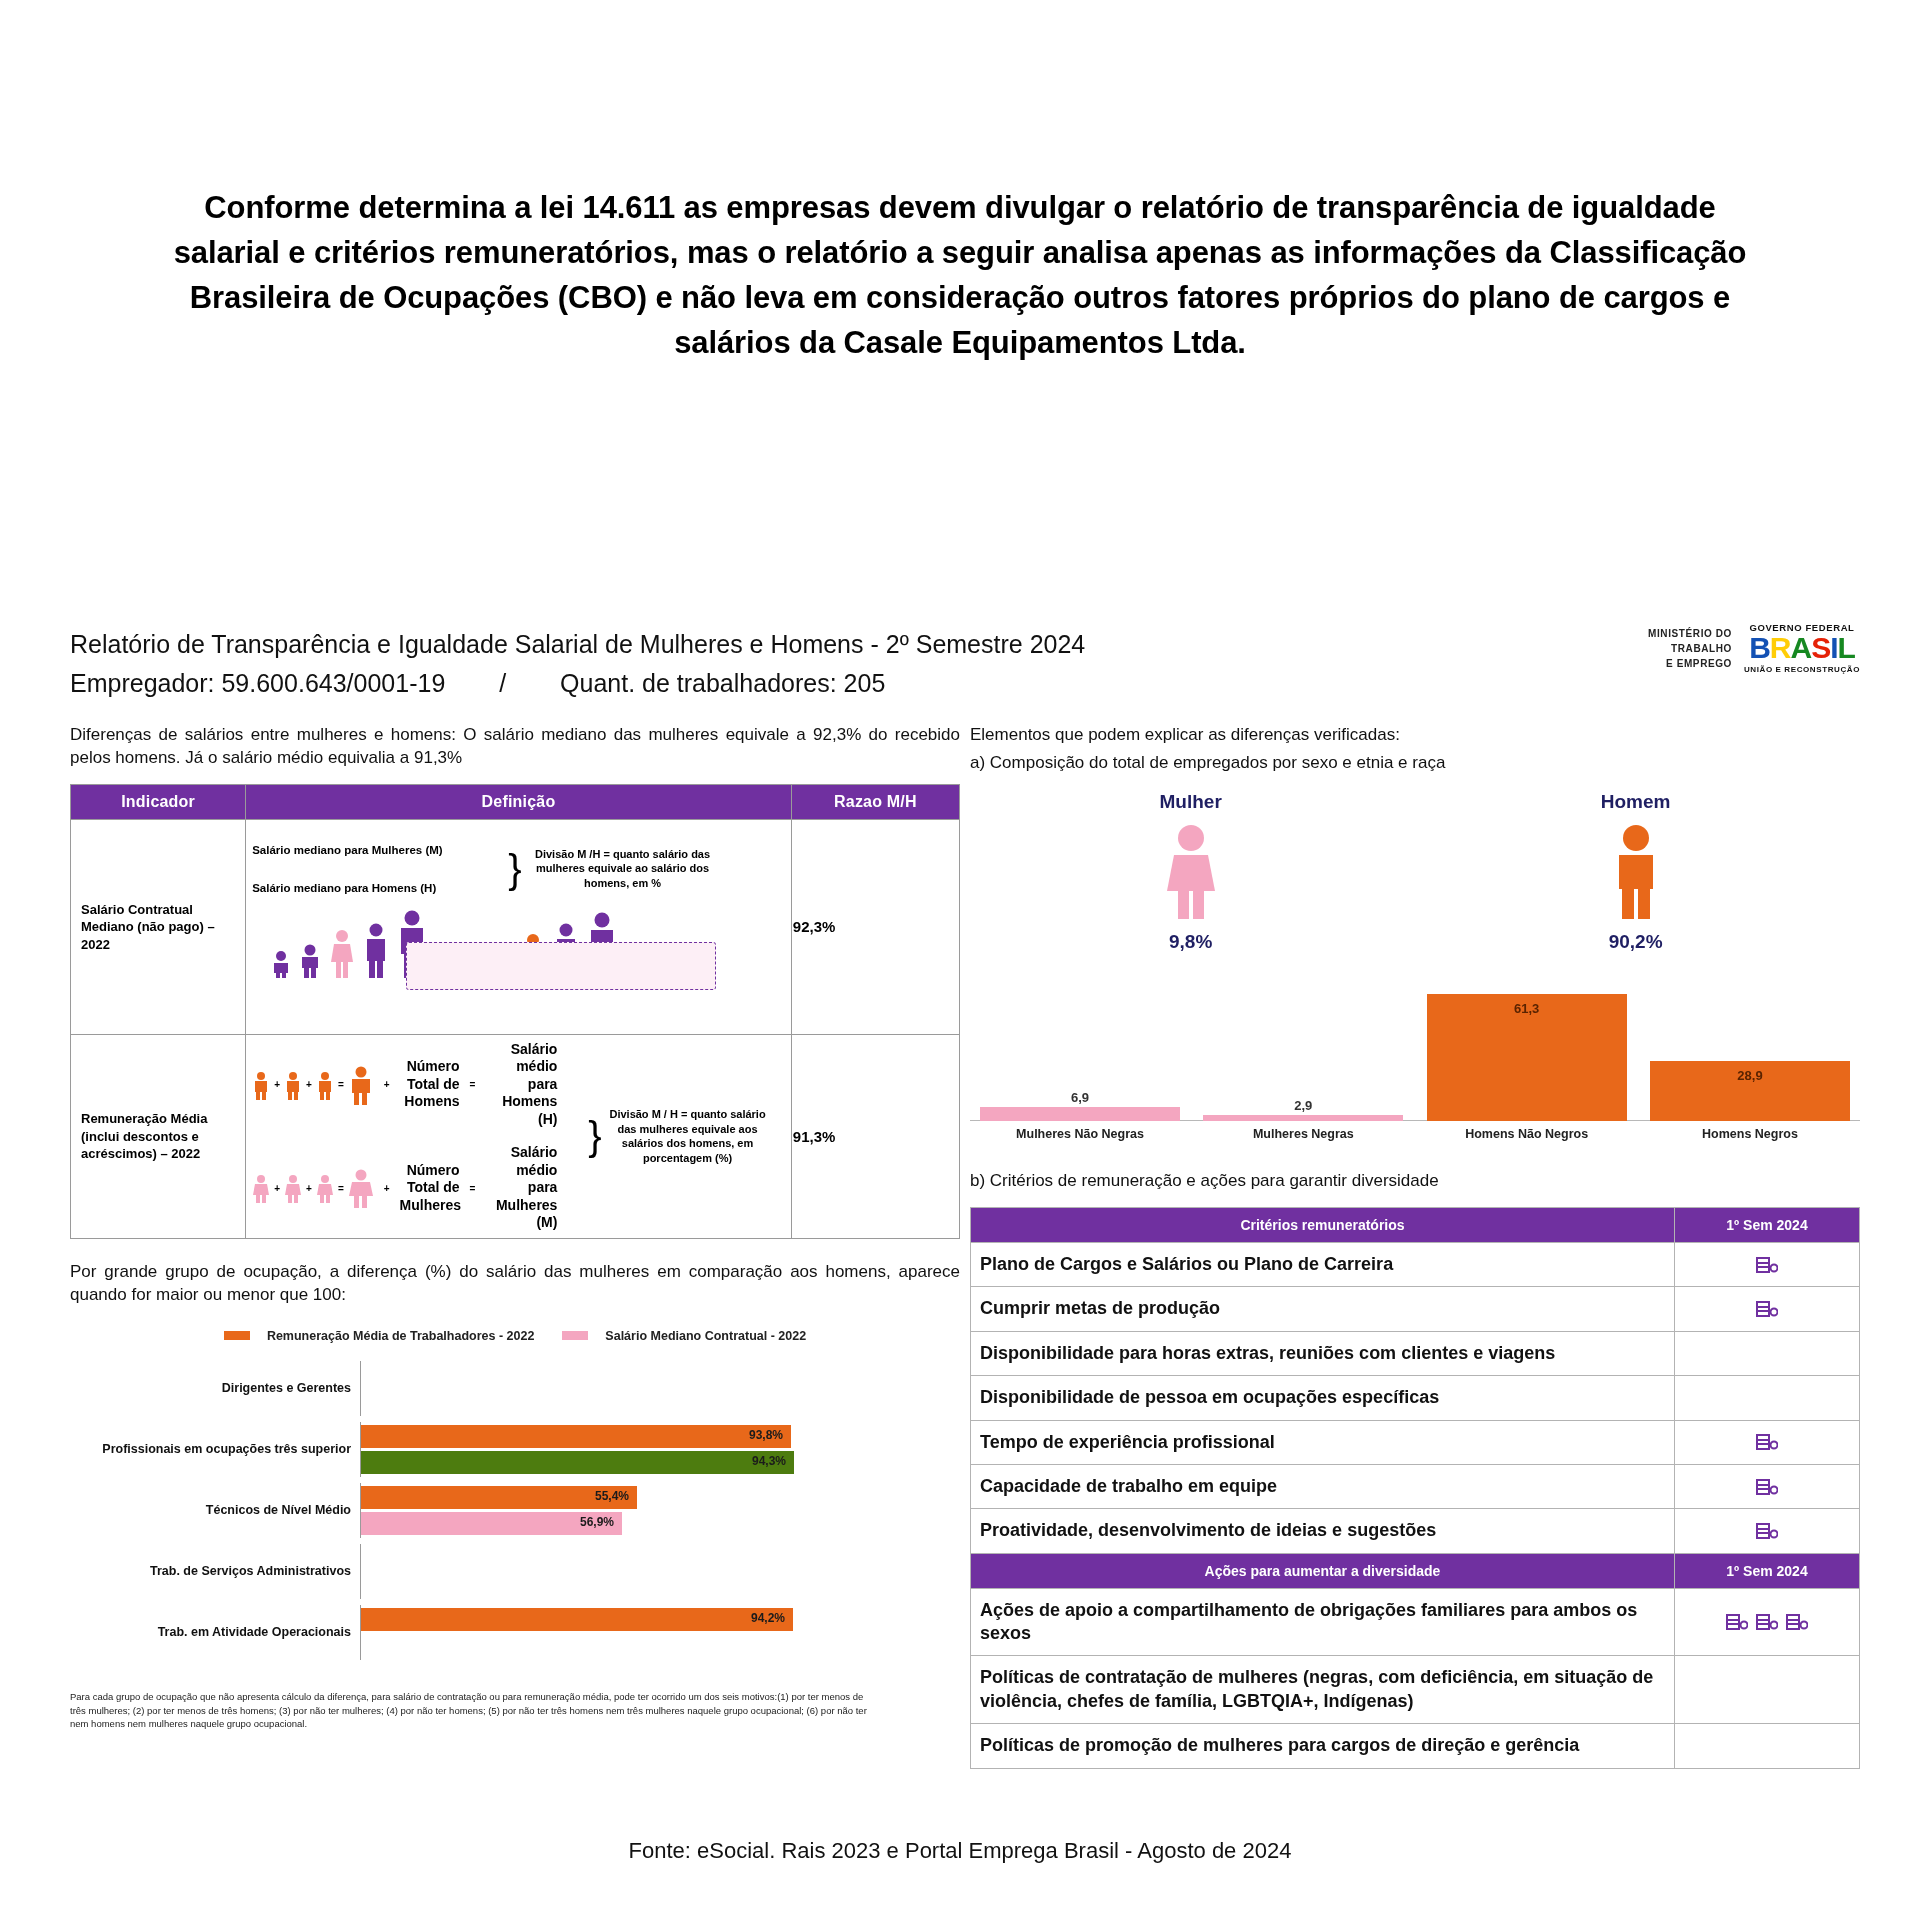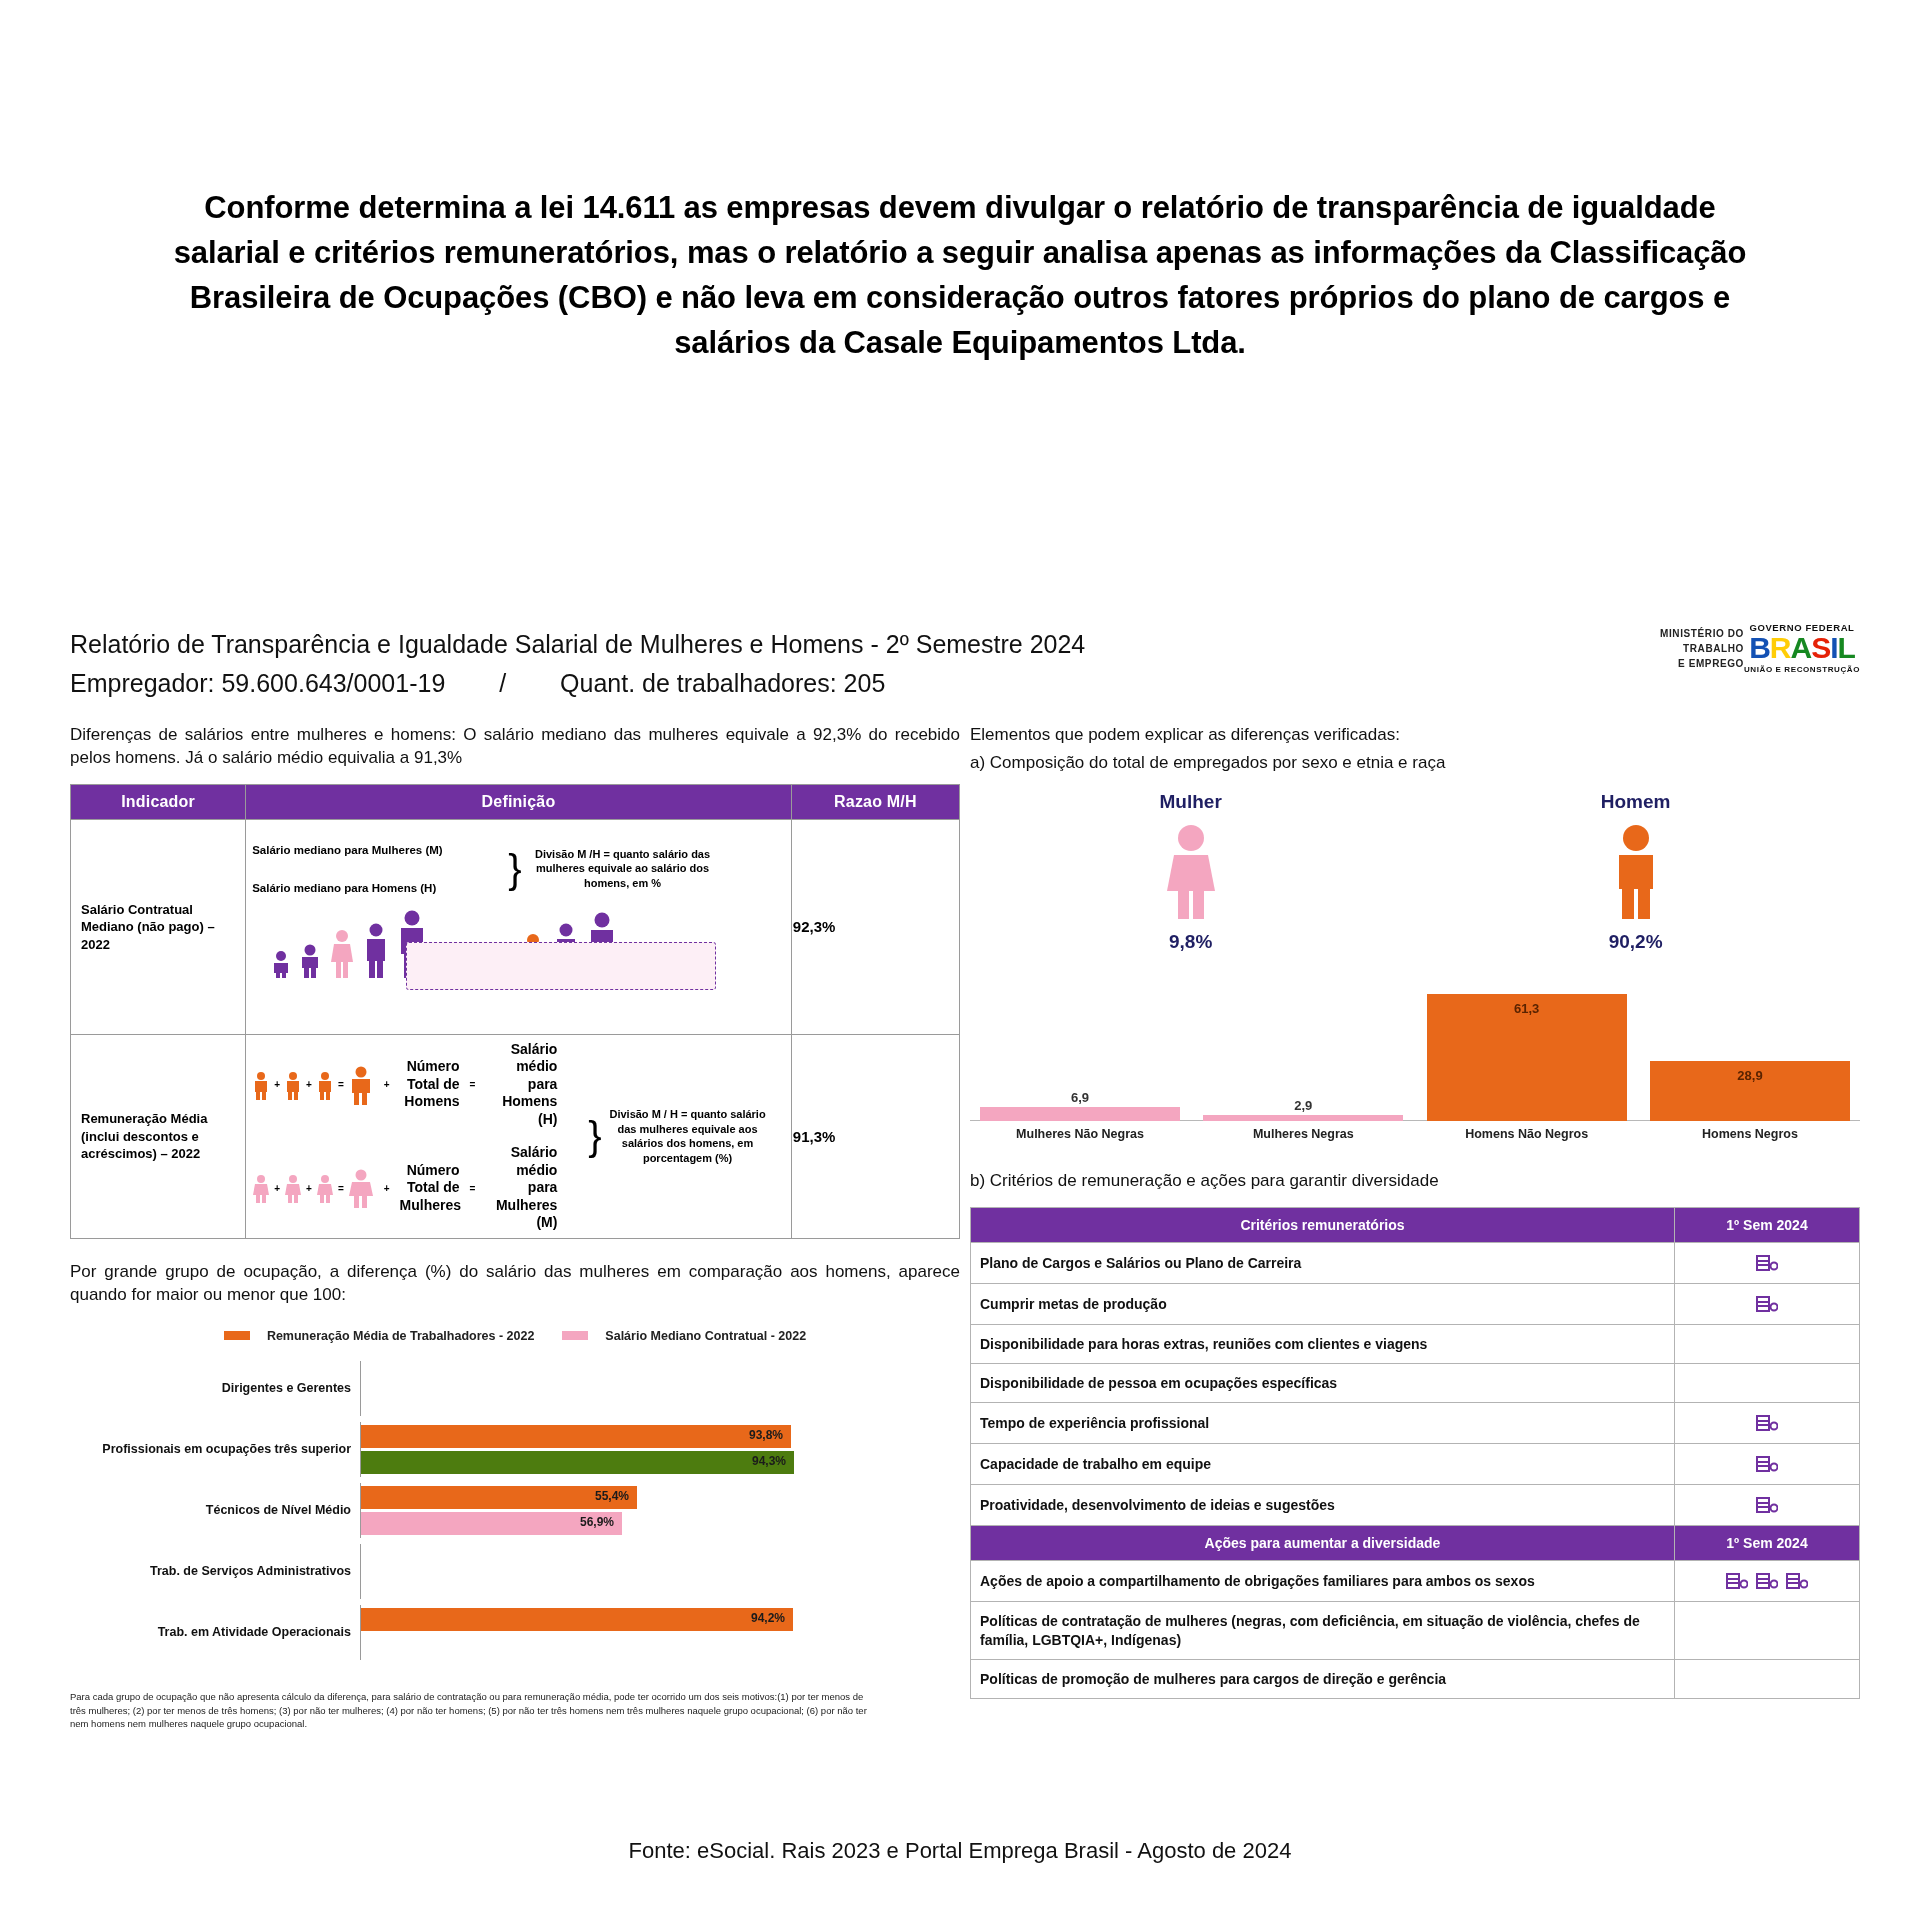--- a/index.html
+++ b/index.html
@@ -29,21 +29,21 @@
     width:1790px;
   }
 
   .rep-head { position:relative; }
   .rep-title { font-size:25px; color:#111; }
   .rep-sub { font-size:25px; color:#111; margin-top:10px; }
   .rep-sub .sep { display:inline-block; width:40px; }
 
   .gov-logo {
     position:absolute; right:0; top:-8px;
-    display:flex; align-items:center; 
+    display:flex; align-items:center; gap:12px;
   }
   .min-text { font-size:10px; font-weight:bold; line-height:1.5; color:#222; text-align:right; letter-spacing:0.6px; }
   .brasil-block { text-align:center; }
   .gov-fed { font-size:9.5px; font-weight:bold; letter-spacing:0.6px; color:#111; }
   .brasil-word { font-size:30px; font-weight:bold; letter-spacing:-1px; line-height:1; }
   .brasil-word span:nth-child(1){ color:#1351b4; }
   .brasil-word span:nth-child(2){ color:#ffcd07; }
   .brasil-word span:nth-child(3){ color:#168821; }
   .brasil-word span:nth-child(4){ color:#e52207; }
   .brasil-word span:nth-child(5){ color:#1351b4; }
@@ -115,21 +115,21 @@
 
   .foot-note { font-size:9.5px; line-height:1.45; color:#222; margin-top:30px; width:800px; }
 
   
   .crit-table { width:890px; margin-top:16px; border-collapse:collapse; border:1px solid #b3b3b3; }
   .crit-table td { border:1px solid #b3b3b3; }
   .crit-head td {
     background:#7030a0; color:#fff; font-weight:bold; font-size:14px;
     text-align:center; padding:9px 4px;
   }
-  .crit-row td { font-size:14px; font-weight:bold; padding:10px 9px; color:#111; line-height:1.3; }
+  .crit-row td { font-size:18px; font-weight:bold; padding:10px 9px; color:#111; line-height:1.3; }
   .crit-mark { width:185px; text-align:center !important; }
   .marks { display:flex; gap:8px; justify-content:center; align-items:center; }
 
   .source {
     position:absolute; left:0; right:0; top:1838px;
     text-align:center; font-size:22px; color:#111;
   }
 </style>
 </head>
 <body>

